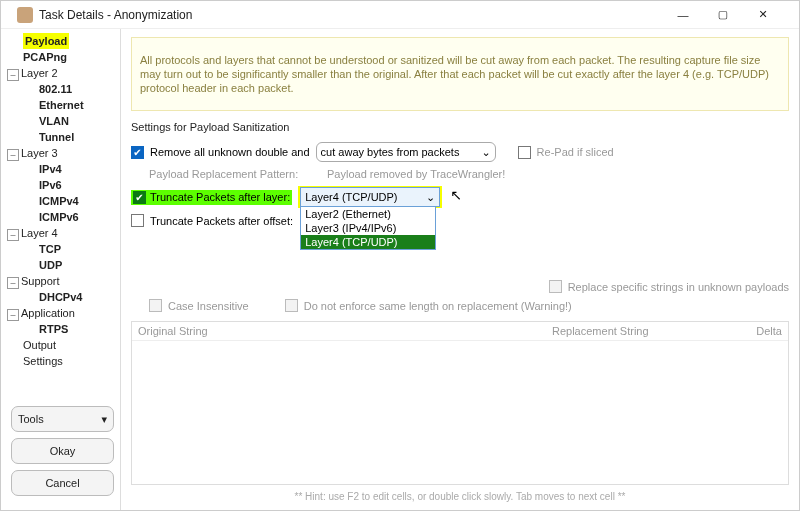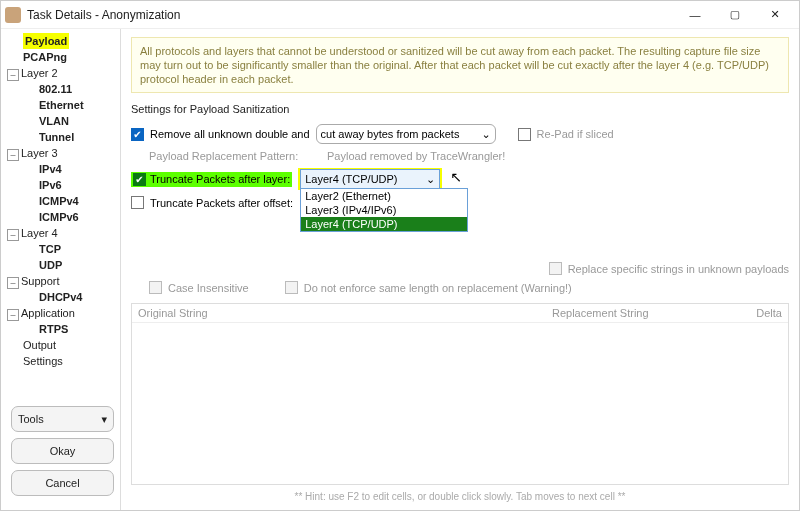--- a/index.html
+++ b/index.html
@@ -1,49 +1,49 @@
 <!DOCTYPE html>
 <html><head>
 <meta charset="utf-8">
 <style>
   * { box-sizing: border-box; font-family: "Segoe UI", Tahoma, sans-serif; font-size: 11px; }
   body { margin: 0; background: #fff; width: 800px; height: 511px; overflow: hidden; }
   .window { width: 800px; height: 511px; display: flex; flex-direction: column; border: 1px solid #ccc; }
-  .titlebar { height: 28px; display: flex; align-items: center; padding: 0 4px; border-bottom: 1px solid #eee; justify-content: center; }
+  .titlebar { height: 28px; display: flex; align-items: center; padding: 0 16px; border-bottom: 1px solid #eee; justify-content: center; }
   .titlebar .icon { width: 16px; height: 16px; background:#c9a37a; border-radius:3px; margin-right:6px; }
   .titlebar .title { flex:1; font-size:12px; color:#222; }
   .winbtn { width:40px; height:28px; display:flex; align-items:center; justify-content:center; color:#222; }
   .body { flex:1; display:flex; overflow:hidden; }
   .sidebar { width:120px; border-right:1px solid #ddd; padding:4px 0 4px 4px; display:flex; flex-direction:column; }
   .tree { font-size:11px; color:#222; line-height:16px; }
   .node { display:flex; align-items:flex-end; white-space:nowrap; padding:0 2px; }
   .exp { display:inline-flex; width:12px; height:12px; border:1px solid #999; color:#666; font-size:9px; align-items:center; justify-content:center; margin-right:2px; line-height:1; }
   .lbl { }
   .bold { font-weight:bold; }
   .hl { background:#f6ff00; display:inline-block; padding:0 2px; }
   .ind1 { padding-left:18px; }
   .ind2 { padding-left:34px; }
   .sidefill { flex:1; }
   .sidebuttons { padding:6px 6px 10px 6px; }
   .btn { width:100%; height:26px; background:#f4f4f4; border:1px solid #bcbcbc; border-radius:7px; margin-top:6px; display:flex; align-items:center; justify-content:center; font-size:12px; color:#222; }
   .btn.split { justify-content:space-between; padding:0 6px; }
   .main { flex:1; padding:8px 10px 6px 10px; display:flex; flex-direction:column; overflow:hidden; }
-  .info { background:#fffff0; border:1px solid #eee7b0; color:#8a8040; font-size:11px; padding:6px 8px; line-height:14px; }
+  .info { background:#fffff0; border:1px solid #eee7b0; color:#8a8040; font-size:11px; padding:15px 8px; line-height:14px; }
   h4 { margin:10px 0 6px 0; font-weight:normal; font-size:11px; color:#222; }
   .row { display:flex; align-items:center; margin:3px 0; gap:6px; }
   .chk { width:13px; height:13px; border:1px solid #777; display:inline-flex; align-items:center; justify-content:center; background:#fff; }
   .chk.on { background:#0a65c2; border-color:#0a65c2; color:#fff; font-size:10px; }
   .chk.dis { border:1px solid #bbb; color:#bbb; background:#f3f3f3; }
   .muted { color:#999; }
   .field { display:inline-flex; align-items:center; border:1px solid #aaa; height:20px; padding:0 4px; font-size:11px; }
   .hlrow { background:#5cff00; display:inline-flex; align-items:center; padding:1px 2px; }
   .hlrow2 { background:#f6ff00; display:inline-flex; align-items:center; padding:1px 2px; }
   .ddwrap { position:relative; }
   .dd { border:1px solid #6aa0d8; background:#eaf3fc; width:140px; height:20px; display:flex; align-items:center; justify-content:space-between; padding:0 4px; color:#000; }
-  .ddlist { position:absolute; top:19px; left:0; width:168px; border:1px solid #6aa0d8; background:#fff; z-index:5; }
+  .ddlist { position:absolute; top:19px; left:0; width:136px; border:1px solid #6aa0d8; background:#fff; z-index:5; }
   .ddopt { padding:1px 4px; }
   .ddopt.sel { background:#1a7f1a; color:#fff; }
   .cursor { position:absolute; left:150px; top:0px; font-size:14px; }
   .table { flex:1; border:1px solid #ddd; margin-top:6px; display:flex; flex-direction:column; }
   .thead { display:flex; color:#999; font-size:11px; padding:3px 6px; border-bottom:1px solid #eee; }
   .th1 { flex:1; } .th2 { width:180px; } .th3 { width:50px; text-align:right; }
   .tbody { flex:1; }
   .hint { text-align:center; color:#aaa; padding:6px 0 2px 0; font-size:10px; }
   .lbllab { display:inline-block; width:190px; color:#999; }
   .lbllab2 { display:inline-block;text-align:center; }

